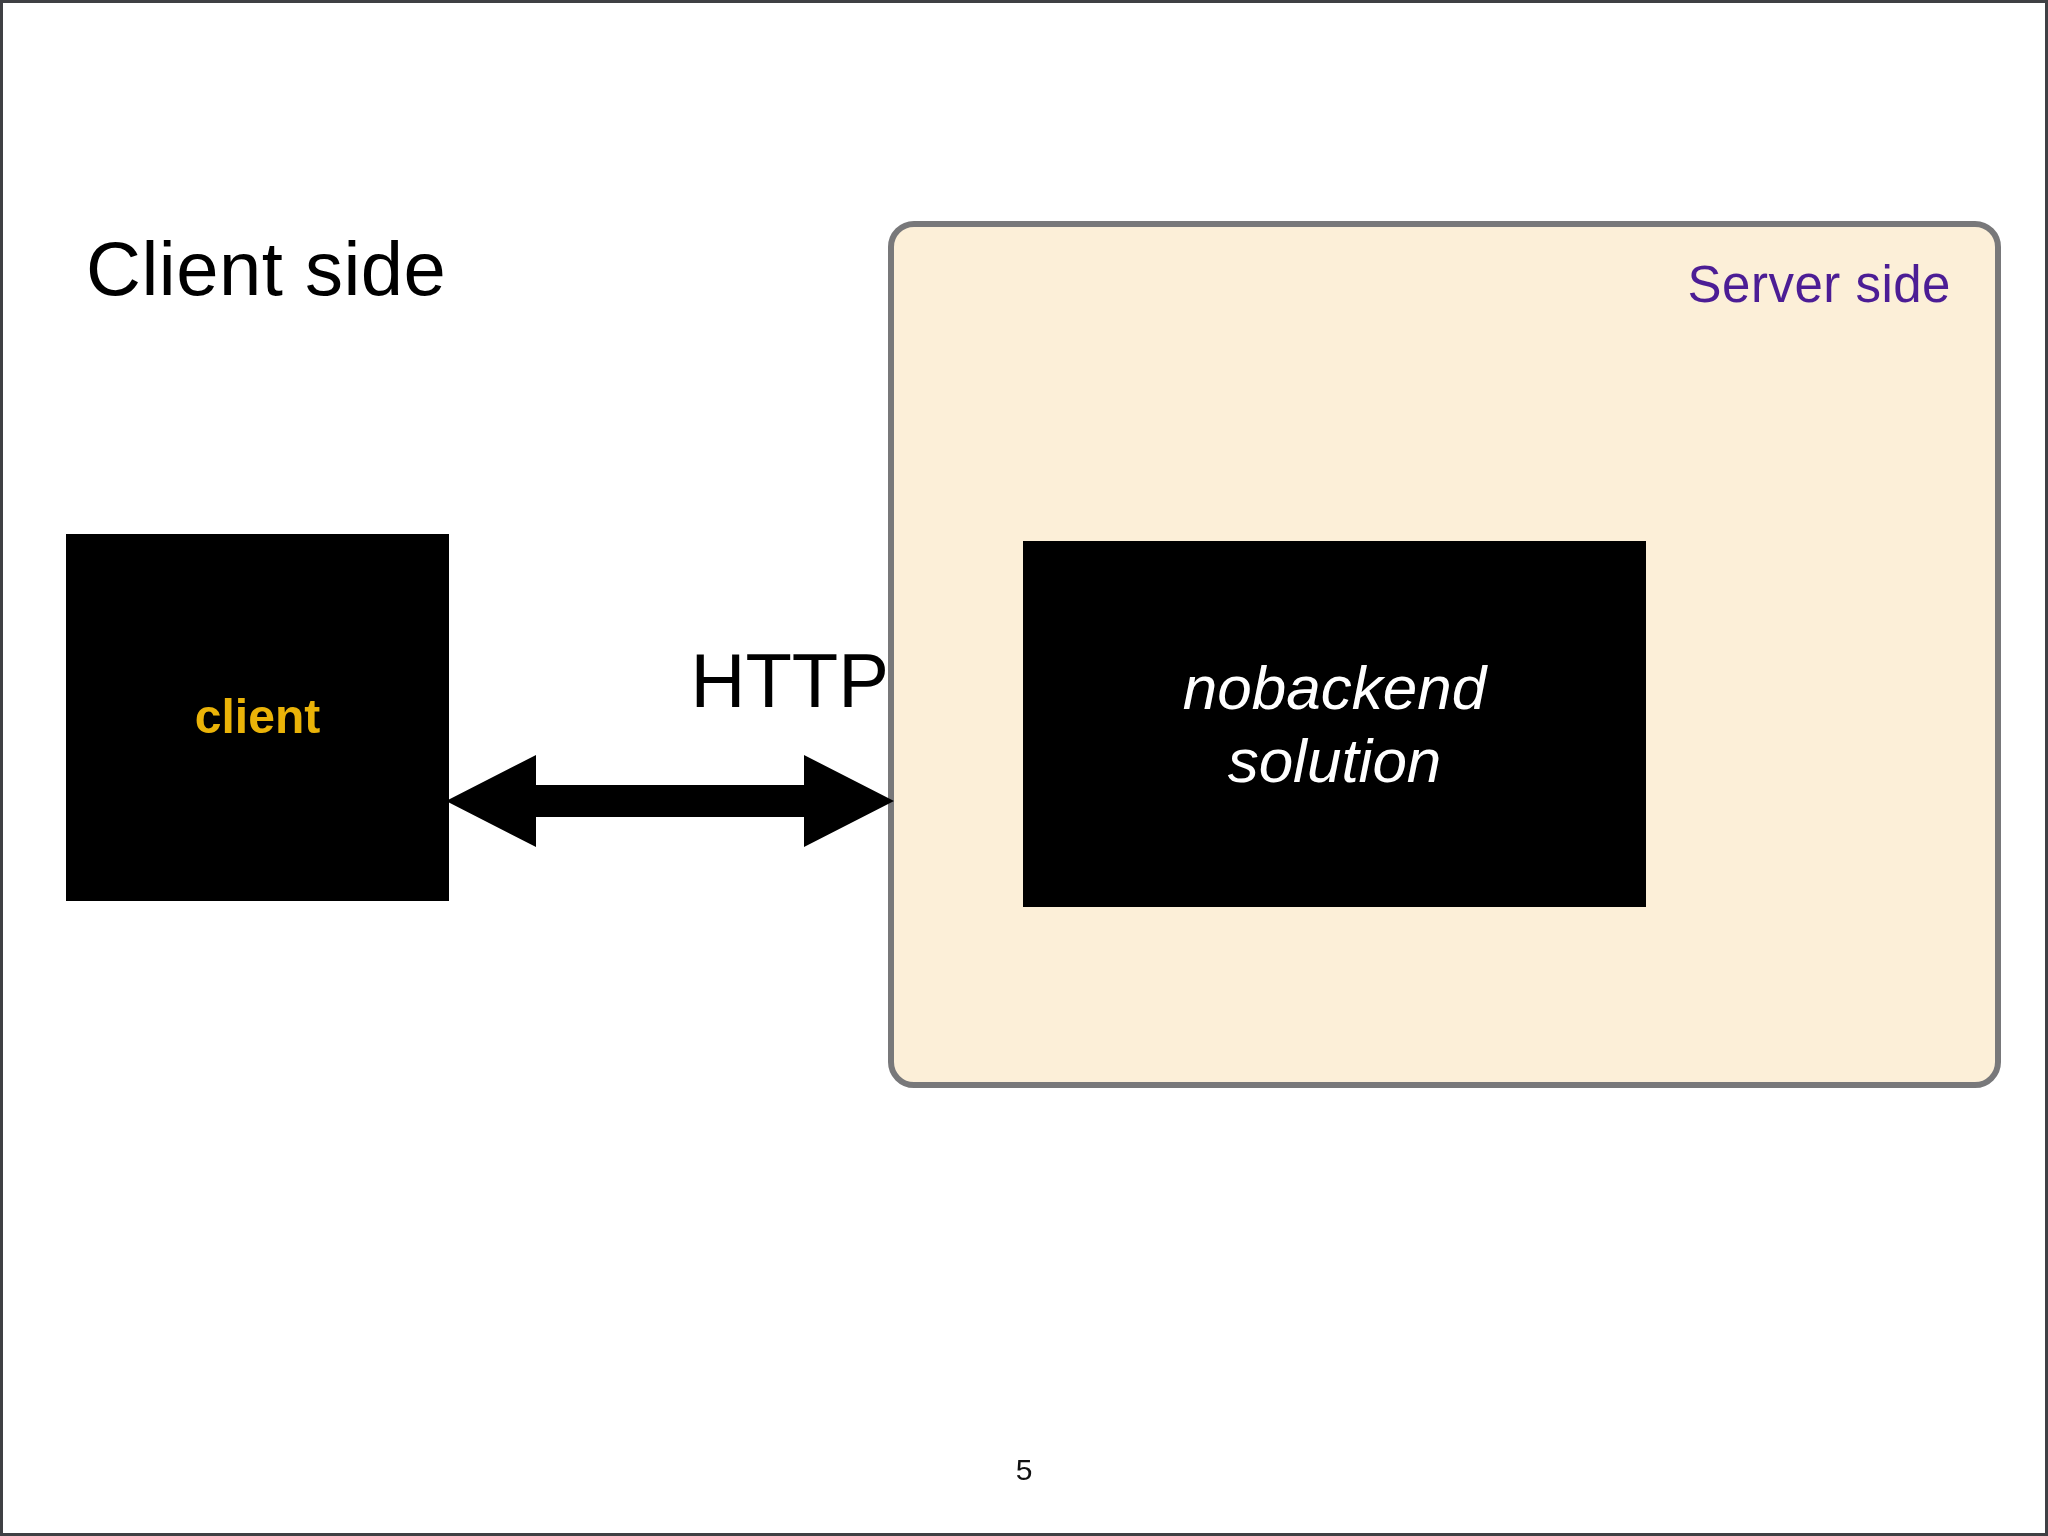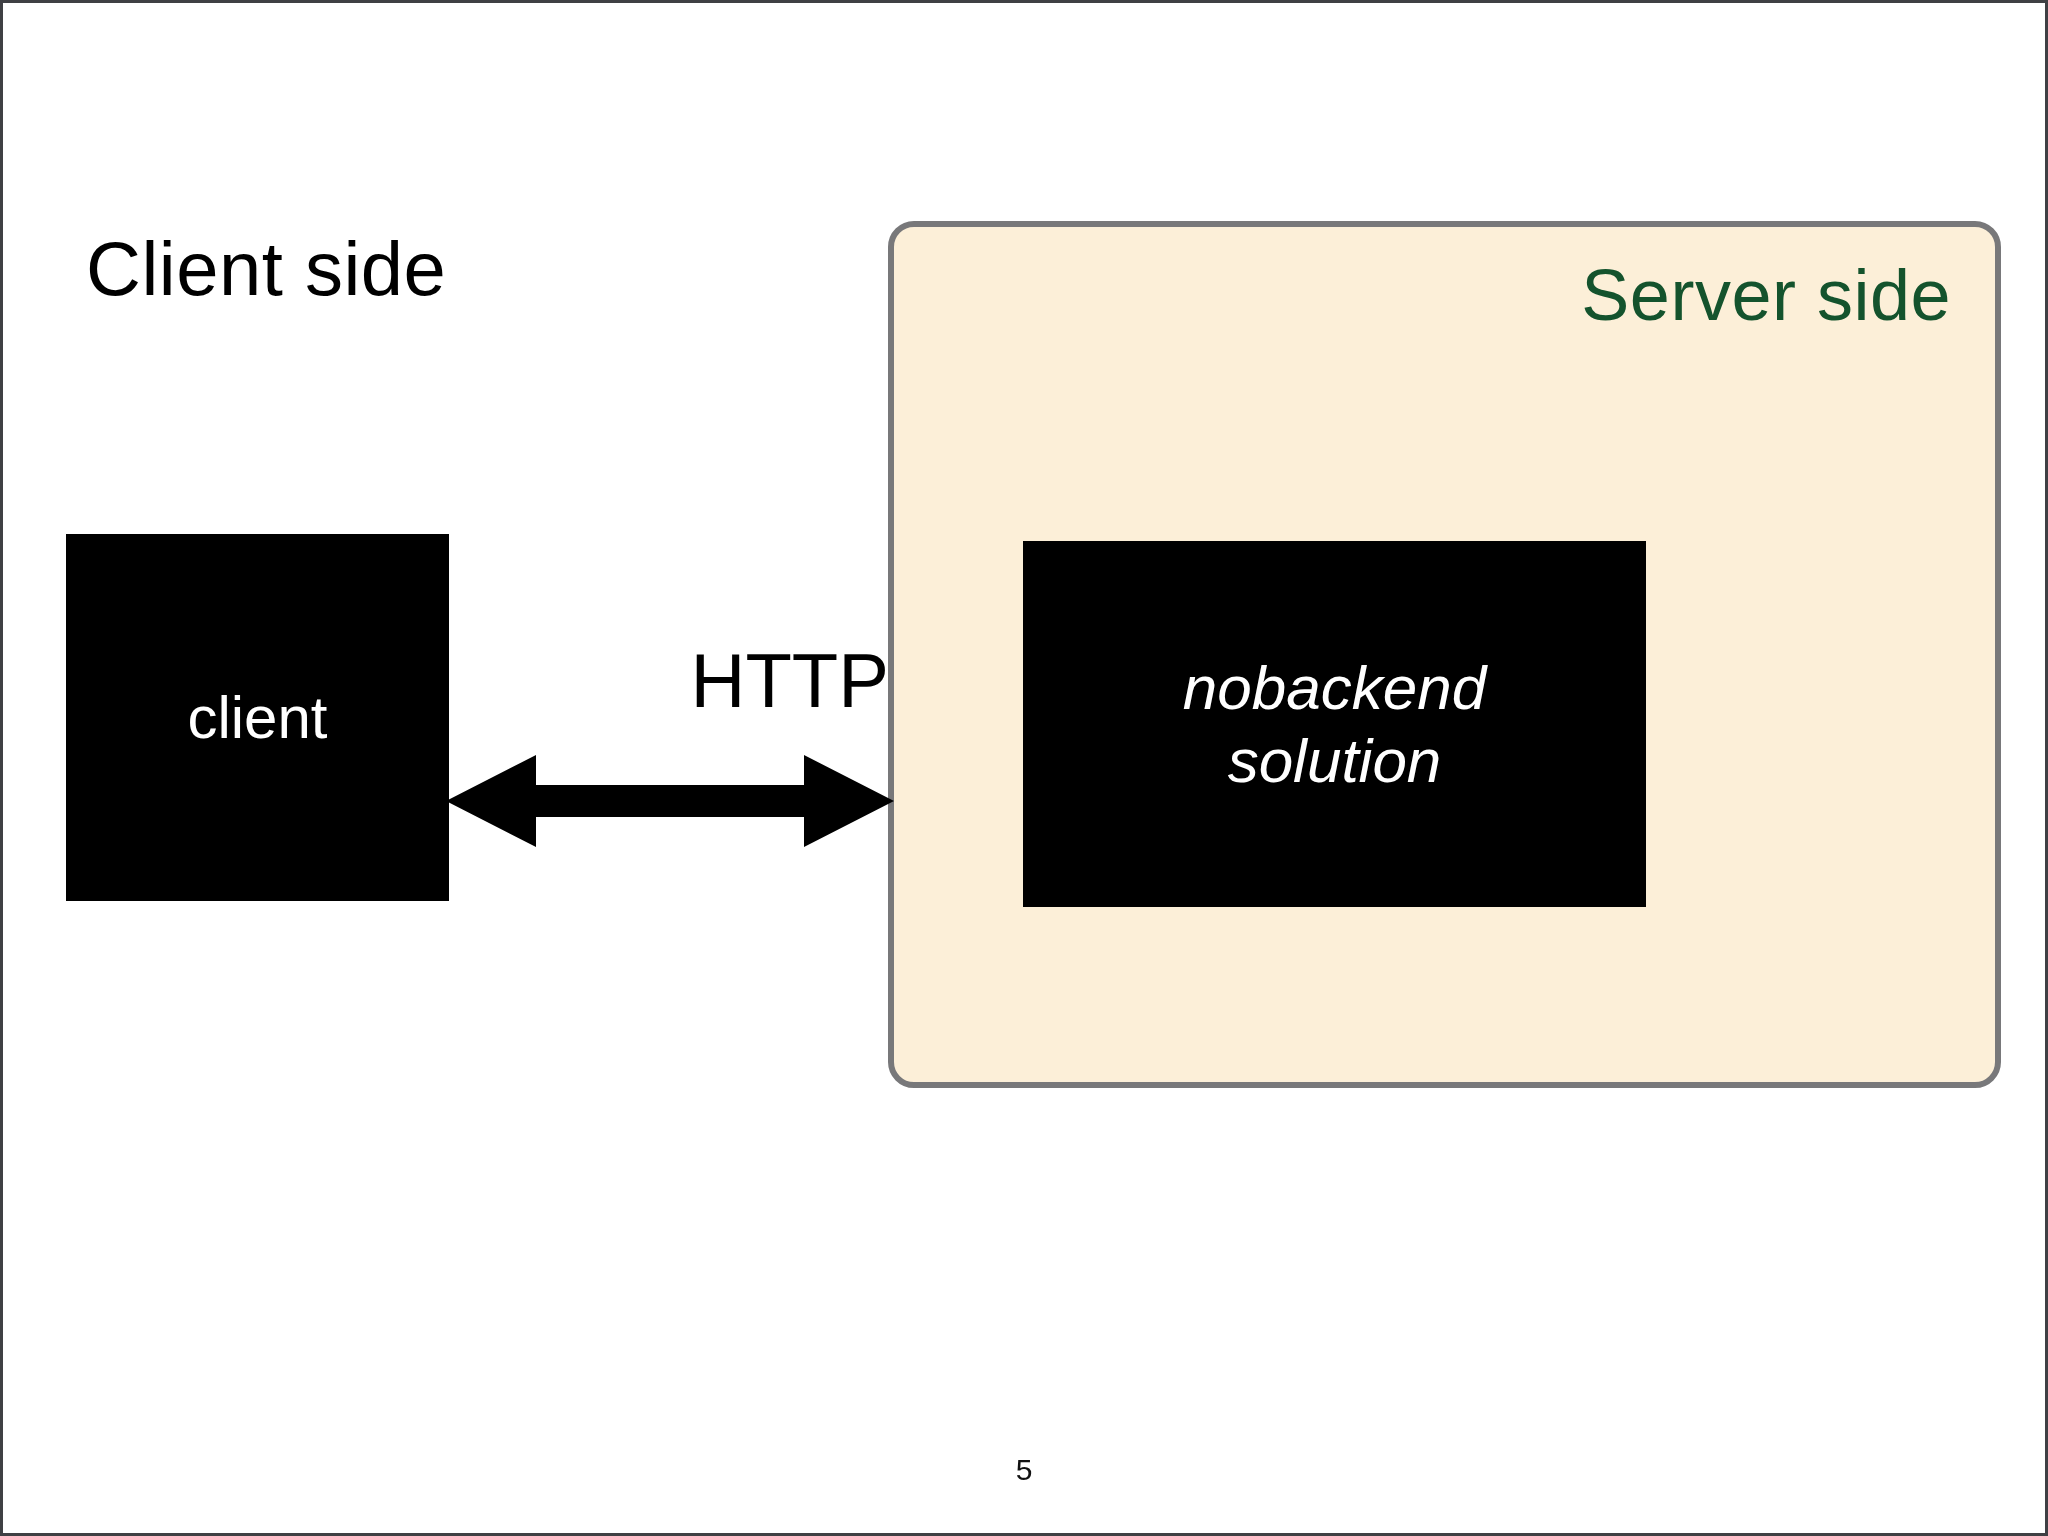--- a/index.html
+++ b/index.html
@@ -29,23 +29,23 @@
     height: 867px;
     box-sizing: border-box;
     background: #fcefd8;
     border: 6px solid #78787a;
     border-radius: 26px;
   }
   #server-side-label {
     position: absolute;
     right: 44px;
     top: 32px;
-    font-size: 72px;
+    font-size: 51px;
     line-height: 1;
-    color: #14532d;
+    color: #4c1d95;
     white-space: nowrap;
     letter-spacing: 0.5px;
     margin-left: 36px;
   }
 
   
   #client-side-label {
     position: absolute;
     left: 83px;
     top: 228px;
@@ -66,23 +66,24 @@
     justify-content: center;
     text-align: center;
   }
   #client-box {
     left: 63px;
     top: 531px;
     width: 383px;
     height: 367px;
   }
   #client-box-label {
-    font-size: 60px;
+    font-size: 48px;
     line-height: 1.05;
-    color: #ffffff;
+    color: #eab308;
+    font-weight: bold;
   }
   #nobackend-box {
     left: 1014px;
     top: 532px;
     width: 623px;
     height: 366px;
   }
   #nobackend-box-label {
     font-size: 62px;
     line-height: 1.18;

